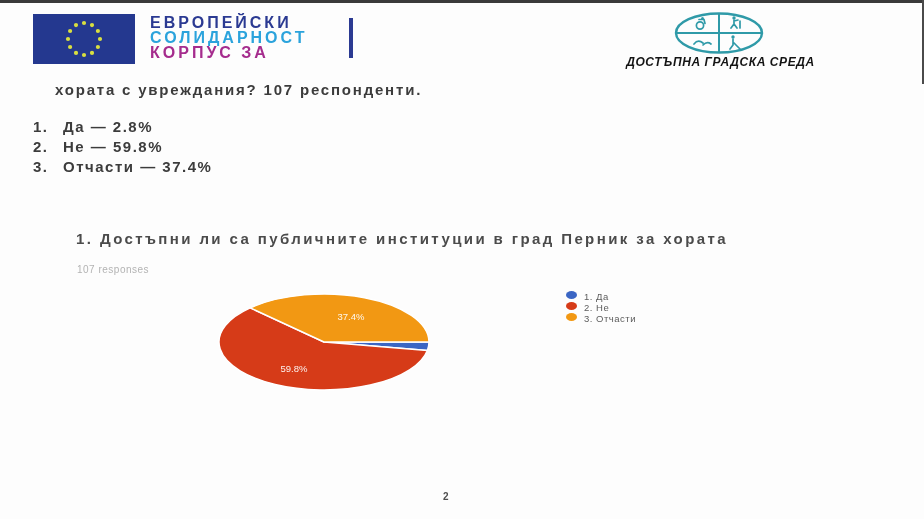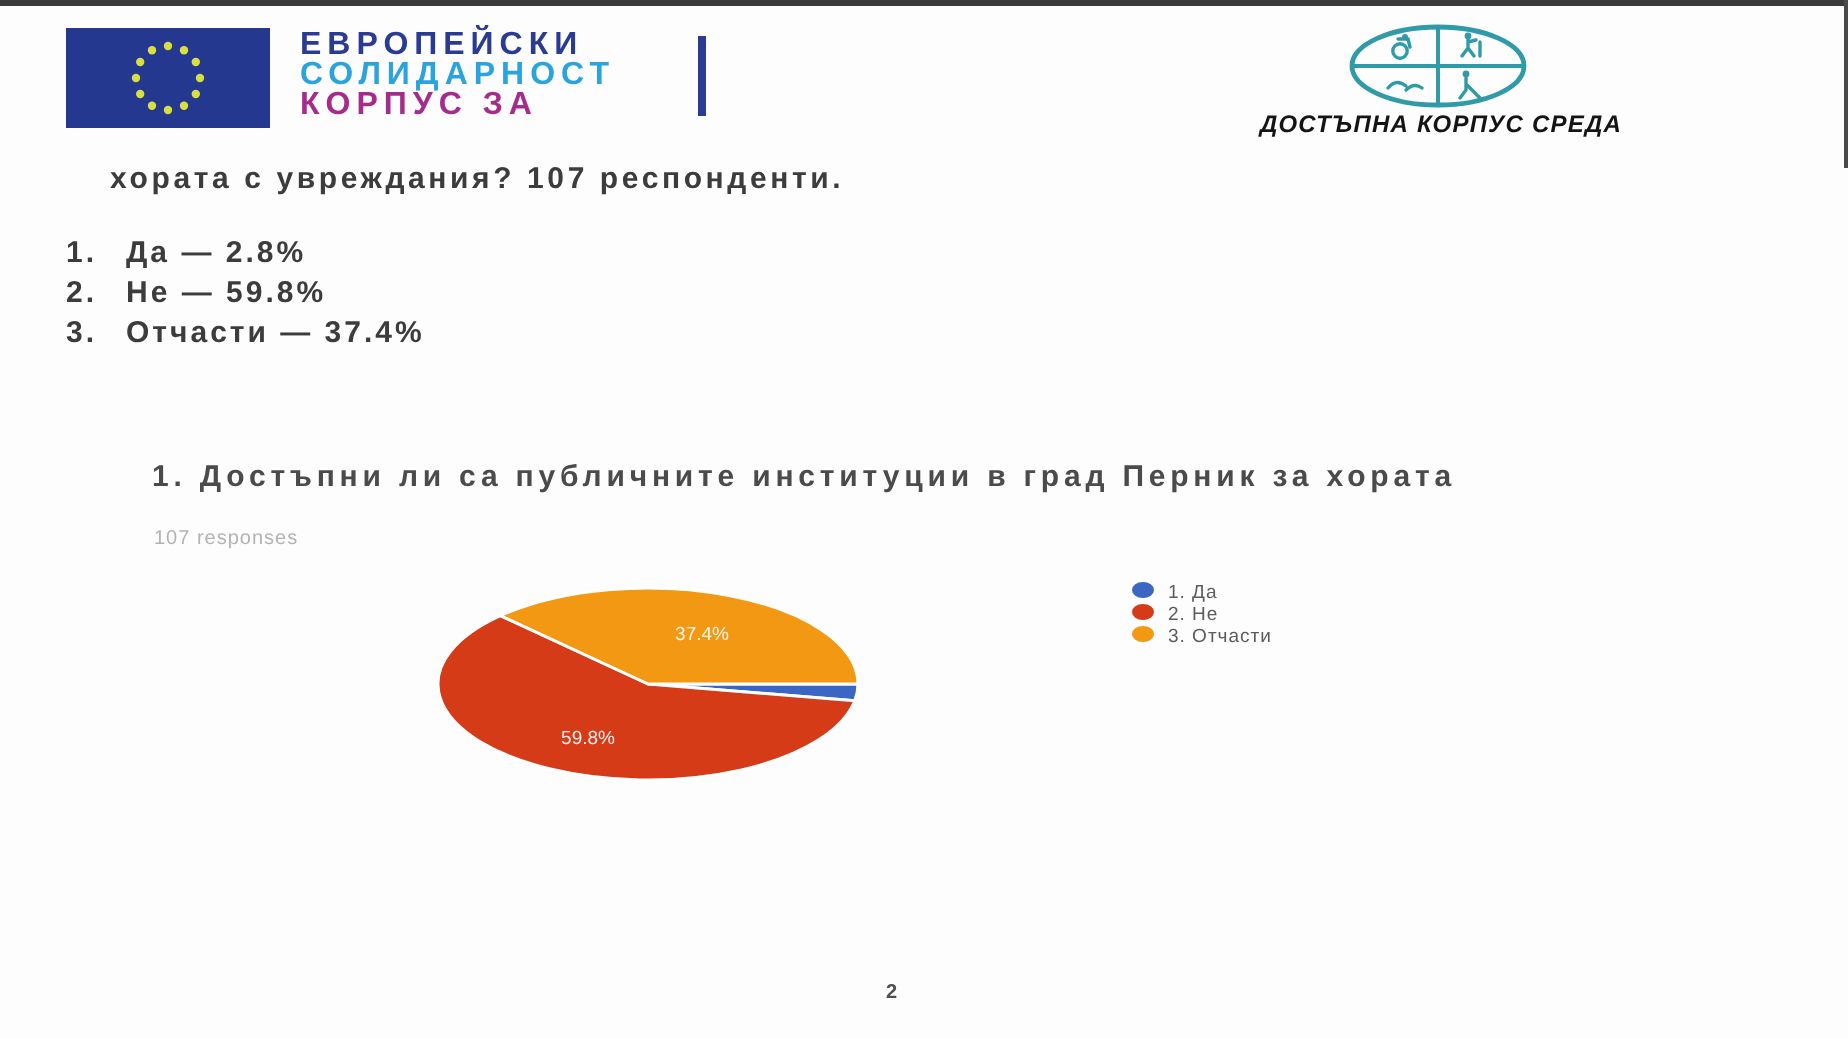--- a/index.html
+++ b/index.html
@@ -88,21 +88,21 @@
 
       <path d="M60,28 v6 M60,34 l-3,4 M60,31 l7,7"></path>
     </g>
     <g fill="#2f9aa8">
       <circle cx="61" cy="7" r="1.7"></circle>
       <circle cx="60" cy="26" r="1.7"></circle>
       <circle cx="29.5" cy="7.5" r="1.5"></circle>
     </g>
   </svg>
 </div>
-<div class="acc-caption">ДОСТЪПНА КОРПУС СРЕДА</div>
+<div class="acc-caption">ДОСТЪПНА ГРАДСКА СРЕДА</div>
 
 <div class="q-heading">
   <div>хората с увреждания? 107 респонденти.</div>
 </div>
 
 <div class="answers">
   <div class="answer-row">
     <span class="answer-num">1.</span>
     <span>Да — 2.8%</span>
   </div>

